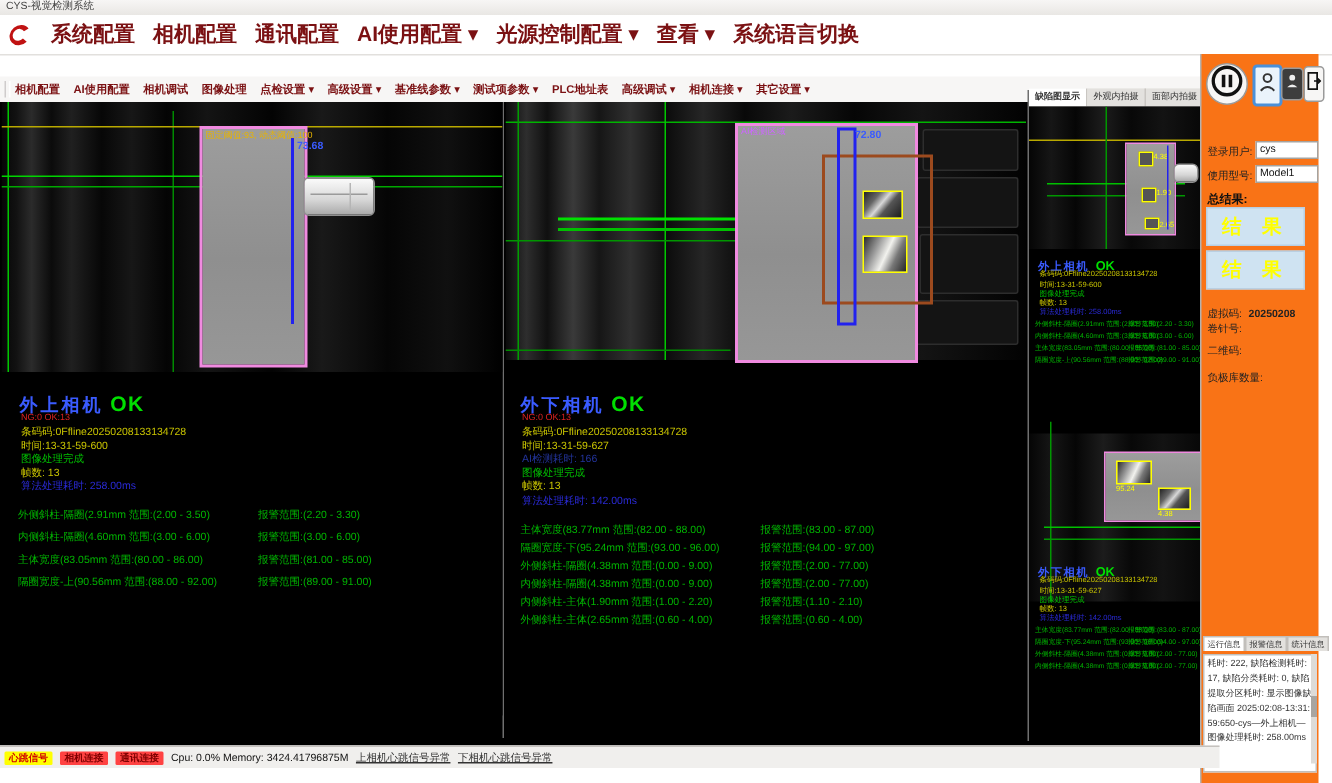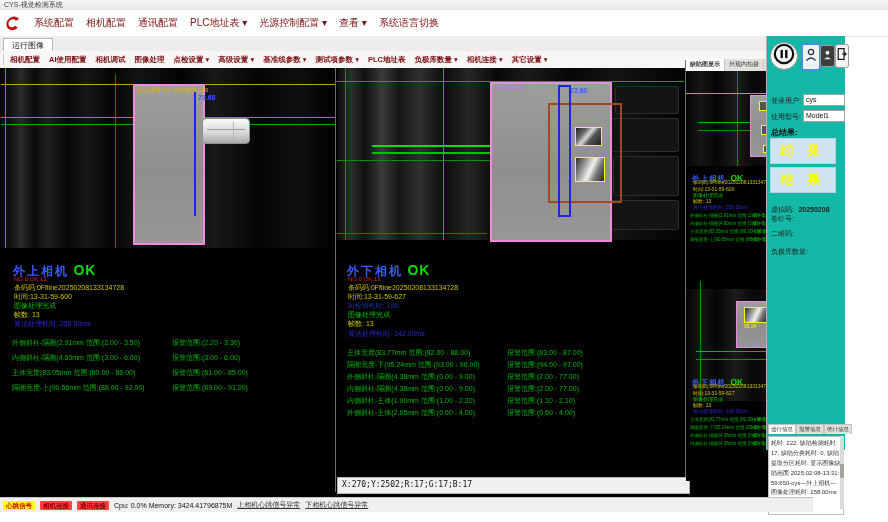--- a/index.html
+++ b/index.html
@@ -4,21 +4,21 @@
 <style>
   html,body{margin:0;padding:0;}
   body{font-family:"Liberation Sans","DejaVu Sans",sans-serif;background:#888;}
   #app{position:relative;width:888px;height:522px;background:#ffffff;overflow:hidden;}
   .ab{position:absolute;}
   .nw{white-space:nowrap;}
 
   
   .titlebar{left:0;top:0;width:888px;height:10px;background:linear-gradient(#f7f6f5,#e9e7e4);border-bottom:1px solid #d6d3cf;font-size:7px;color:#444;line-height:10px;padding-left:4px;}
   .menubar{left:0;top:10px;width:888px;height:26px;background:#fff;border-bottom:1px solid #e2e0dd;display:flex;align-items:center;gap:12px;padding-left:6px;}
-  .menuitem{font-size:10px;font-weight:normal;color:#7b1113;cursor:default;}
+  .menuitem{font-size:14px;font-weight:bold;color:#7b1113;cursor:default;}
   .tabstrip{left:0;top:36px;width:810px;height:15px;background:#efedeb;border-bottom:1px solid #c9c6c2;}
   .tab{position:absolute;left:3px;top:2px;height:13px;background:#fff;border:1px solid #b9b6b2;border-bottom:none;font-size:8px;color:#222;line-height:13px;padding:0 8px;}
   .toolbar{left:0;top:51px;width:810px;height:17px;background:#f7f6f5;border-bottom:1px solid #dddad6;display:flex;align-items:center;gap:9px;padding-left:10px;}
   .toolitem{font-size:7.5px;font-weight:bold;color:#7b1113;cursor:default;}
   .grip{position:absolute;left:3px;top:54px;width:2px;height:11px;border-left:1px solid #cfcccc;border-right:1px solid #fff;}
 
   
   .stage{left:0;top:68px;width:810px;height:429px;background:#000;}
   .vline{position:absolute;width:1px;}
   .hline{position:absolute;height:1px;}
@@ -58,21 +58,21 @@
   .sm-title{font-size:7.5px;font-weight:bold;color:#3a5bff;letter-spacing:1px;}
   .sm-ok{font-size:8.5px;font-weight:bold;color:#00e000;}
   .syline{font-size:5px;color:#c9c400;}
   .sgline{font-size:5px;color:#00c000;}
   .sbline{font-size:5px;color:#2a2ad8;}
   .srow{font-size:4.5px;color:#00b400;height:7px;}
   .srow .malarm{left:62px;}
   .tinylab{font-size:5px;color:#ffff00;}
 
   
-  .rpanel{left:766px;top:36px;width:78px;height:414px;background:#14b8a6;border-left:1px solid #b5b2ae;}
+  .rpanel{left:800px;top:36px;width:78px;height:486px;background:#f97316;border-left:1px solid #b5b2ae;}
   .rbtn{position:absolute;background:#f7f6f5;border:1px solid #9a9a9a;border-radius:3px;display:flex;align-items:center;justify-content:center;}
   .rbtn.sel{border:2px solid #4a90d9;background:#eaf3fb;}
   .rbtn.dark{background:#3d3d3d;}
   .rlabel{font-size:7px;color:#222;}
   .rvalue{position:absolute;background:#fff;border:1px solid #a5a29e;font-size:7px;color:#111;line-height:10px;padding-left:2px;}
   .rbold{font-size:8px;font-weight:bold;color:#111;}
   .resultbox{position:absolute;background:#cfe3f2;border:1px solid #b9cfe2;color:#ffff00;font-weight:bold;font-size:13px;letter-spacing:5px;text-align:center;line-height:24px;}
   .logtab{font-size:5.5px;color:#333;padding:1px 2px;background:#e3e1de;border:1px solid #c2bfbb;border-bottom:none;}
   .logtab.active{background:#fff;}
   .logarea{position:absolute;background:#fff;border:1px solid #c2bfbb;font-size:6px;color:#333;line-height:1.65;padding:2px;word-break:break-all;overflow:hidden;}
@@ -98,41 +98,38 @@
 
   <div class="ab menubar">
     <span style="width:16px;height:16px;display:inline-block;">
       <svg width="16" height="16" viewBox="0 0 20 20">
           <path d="M17 5 A8.5 8.5 0 1 0 17 16 L13.5 13.4 A5 5 0 1 1 13.5 7.2 Z" fill="#c01212" transform="skewX(-8)"></path>
         </svg>
     </span>
     <span class="menuitem nw">系统配置</span>
     <span class="menuitem nw">相机配置</span>
     <span class="menuitem nw">通讯配置</span>
-    <span class="menuitem nw">PLC地址表 ▾</span>
+    <span class="menuitem nw">AI使用配置 ▾</span>
     <span class="menuitem nw">光源控制配置 ▾</span>
     <span class="menuitem nw">查看 ▾</span>
     <span class="menuitem nw">系统语言切换</span>
   </div>
 
-  <div class="ab tabstrip">
-    <div class="tab nw">运行图像</div>
-  </div>
 
   <div class="ab toolbar">
     <span class="toolitem nw">相机配置</span>
     <span class="toolitem nw">AI使用配置</span>
     <span class="toolitem nw">相机调试</span>
     <span class="toolitem nw">图像处理</span>
     <span class="toolitem nw">点检设置 ▾</span>
     <span class="toolitem nw">高级设置 ▾</span>
     <span class="toolitem nw">基准线参数 ▾</span>
     <span class="toolitem nw">测试项参数 ▾</span>
     <span class="toolitem nw">PLC地址表</span>
-    <span class="toolitem nw">负极库数量 ▾</span>
+    <span class="toolitem nw">高级调试 ▾</span>
     <span class="toolitem nw">相机连接 ▾</span>
     <span class="toolitem nw">其它设置 ▾</span>
   </div>
   <div class="grip"></div>
 
   <div class="ab stage"></div>
   <div class="ab gdiv"></div>
   <div class="ab gdiv2"></div>
 
   <div class="ab" style="left:1px;top:68px;width:334px;height:409px;overflow:hidden;background:#000;">
@@ -233,21 +230,20 @@
     </div>
     <div class="ab mrow" style="left:10px;top:328px;width:330px;">
       <span class="mtext">内侧斜柱-主体(1.90mm 范围:(1.00 - 2.20)</span>
       <span class="malarm">报警范围:(1.10 - 2.10)</span>
     </div>
     <div class="ab mrow" style="left:10px;top:340px;width:330px;">
       <span class="mtext">外侧斜柱-主体(2.65mm 范围:(0.60 - 4.00)</span>
       <span class="malarm">报警范围:(0.60 - 4.00)</span>
     </div>
   </div>
-  <div class="ab coordbar nw" style="left:337px;top:477px;width:347px;height:15px;">X:270;Y:2502;R:17;G:17;B:17</div>
 
   <div class="ab smtabs">
     <div class="smtab active nw">缺陷图显示</div>
     <div class="smtab nw">外观内拍摄</div>
     <div class="smtab nw">面部内拍摄</div>
   </div>
   <div class="ab" style="left:686px;top:71px;width:124px;height:197px;overflow:hidden;background:#000;">
     <div class="ab machsm" style="left:0;top:0;width:124px;height:95px;"></div>
     <div class="ab hline" style="left:0;top:22px;width:124px;background:#b9a900;"></div>
     <div class="ab vline" style="left:51px;top:0;height:95px;background:#009600;"></div>

